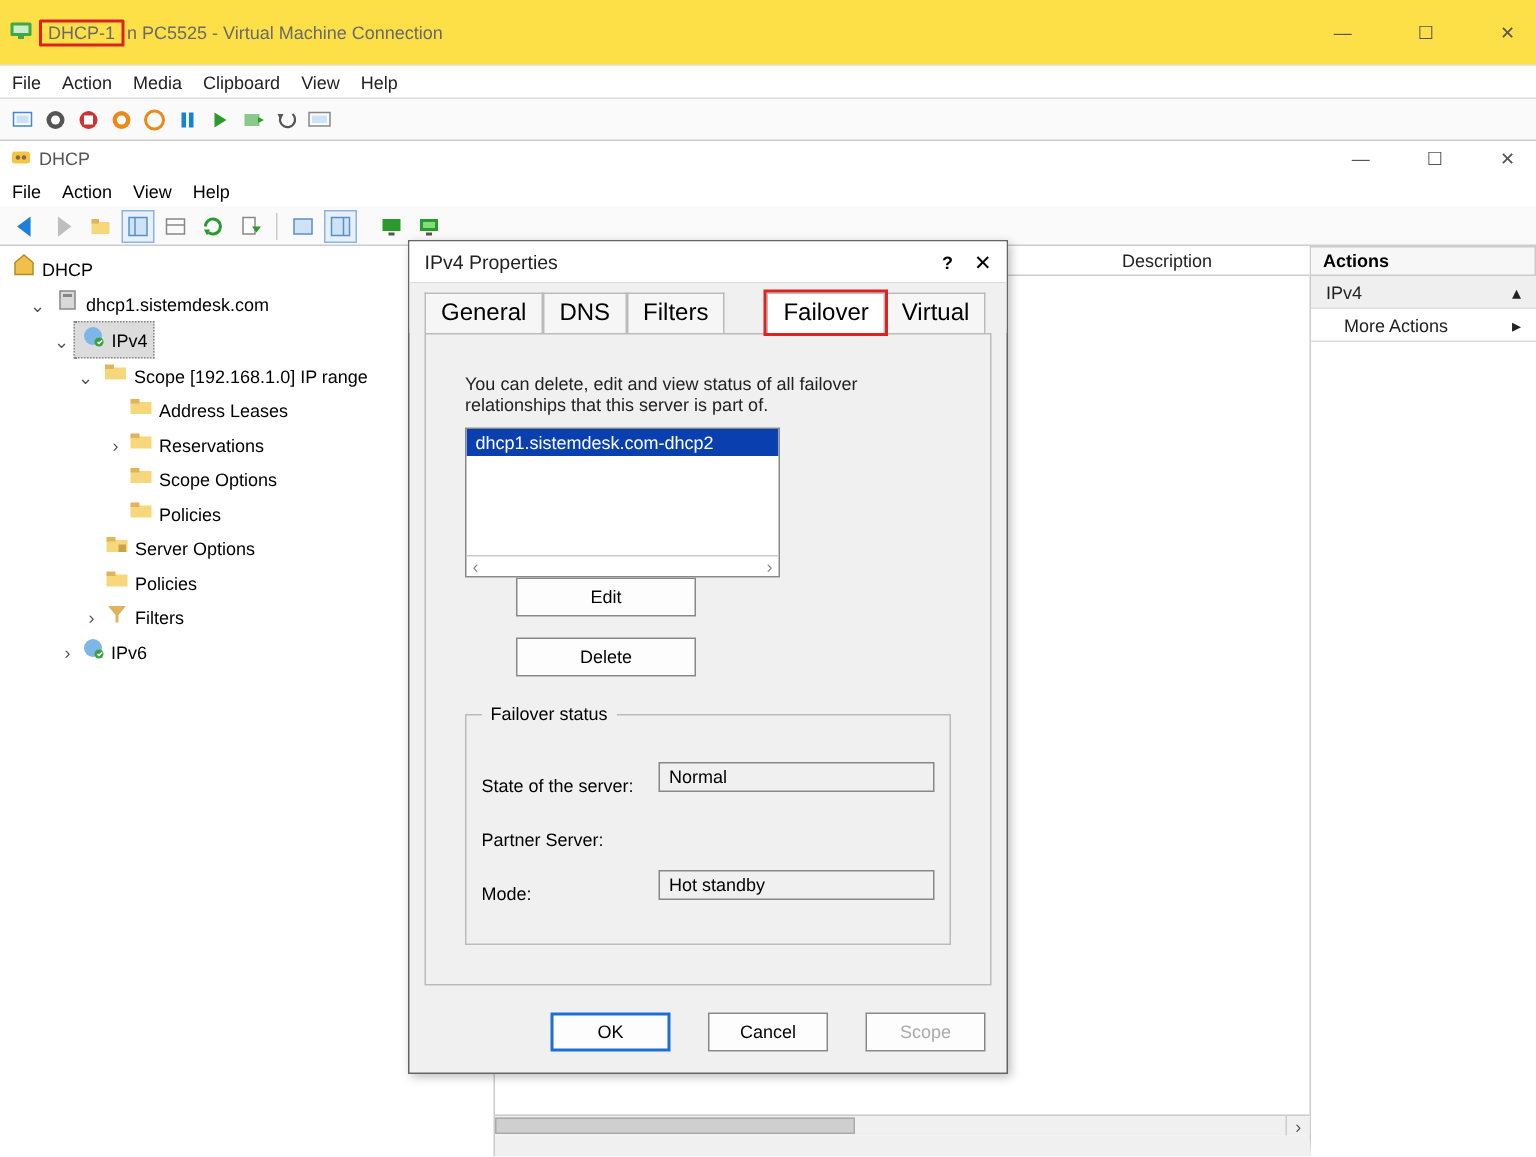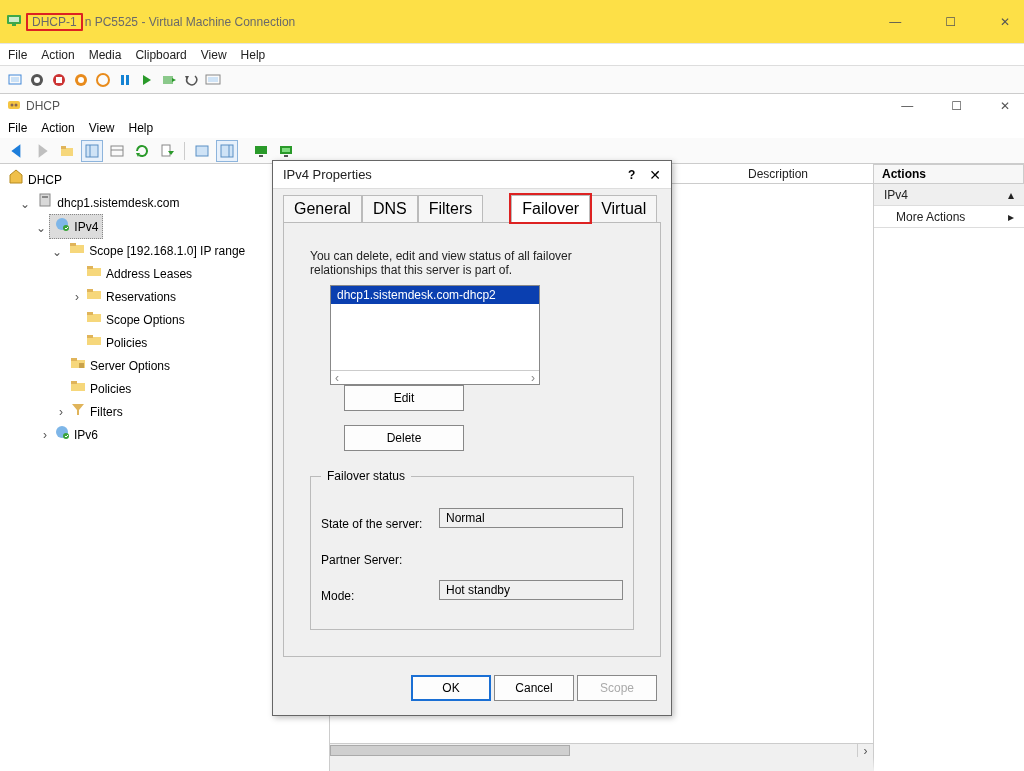--- a/index.html
+++ b/index.html
@@ -60,33 +60,33 @@
 .dialog .dlg-title { height:28px; display:flex; align-items:center; padding:0 10px; background:#fff; border-bottom:1px solid #ddd; }
 .dialog .dlg-title .t { flex:1; font-size:13px; color:#222; }
 .dialog .dlg-title .help { margin-right:14px; font-weight:600; }
 .dialog .dlg-title .close { font-size:14px; }
 .dialog .tabs { display:flex; padding:6px 10px 0 10px; gap:0; background:#f0f0f0; }
 .dialog .tabs .tab { padding:4px 10px; border:1px solid #bbb; border-bottom:none; background:#f6f6f6; font-size:16px; position:relative;text-align:center; }
 .dialog .tabs .tab.active { background:#fff; z-index:2;margin-left:28px; }
 .dialog .tabs .tab.hl { outline:2px solid #d22; outline-offset:0; }
 .dialog .tabbody { margin:0 10px 10px 10px; padding:26px; border:1px solid #bbb; background:#fff; min-height:380px; background:#f0f0f0; }
 .dialog .desc { margin-bottom:8px; color:#222; }
-.dialog .listbox { width:210px; height:100px; background:#fff; border:1px solid #888; display:inline-block; vertical-align:top; overflow:hidden;margin-left:20px; }
+.dialog .listbox { width:210px; height:100px; background:#fff; border:1px solid #888; display:inline-block; vertical-align:top; overflow:hidden; }
 .dialog .listbox .li { background:#0a3fb0; color:#fff; padding:2px 6px; }
 .dialog .listbox .scroll-h { display:flex; justify-content:space-between; border-top:1px solid #ccc; color:#888; padding:0 4px; font-size:10px; position:relative; top:66px;}
 .dialog .listbtns { display:inline-flex; flex-direction:column; gap:14px; margin-left:34px; vertical-align:top; }
 .dialog button.win { width:120px; height:26px; background:#fdfdfd; border:1px solid #888; }
 .dialog button.win.primary { border:2px solid #1a6fd4; width:80px; }
 .dialog button.win.disabled { color:#aaa; }
 .dialog fieldset { border:1px solid #bbb; margin-top:18px; padding:12px 10px 16px 10px; }
 .dialog fieldset legend { padding:0 6px; }
 .dialog .frow { display:flex; align-items:center; margin:10px 0; gap:8px; }
 .dialog .frow label { width:110px;margin-top:12px; }
 .dialog .frow .ro { flex:1; height:20px; border:1px solid #888; padding:2px 6px; background:#f0f0f0; }
-.dialog .dlg-buttons { display:flex; justify-content:flex-end; gap:3px; padding:8px 14px 14px 0; }
+.dialog .dlg-buttons { display:flex; justify-content:flex-end; gap:25px; padding:8px 14px 14px 0; }
 
 
 .middle .hscroll { position:absolute; left:0; right:0; bottom:0; height:14px; background:#f0f0f0; border-top:1px solid #ccc; display:flex; }
 .middle .hscroll .track { flex:1; position:relative; }
 .middle .hscroll .thumb { position:absolute; left:0; top:1px; height:11px; width:240px; background:#cfcfcf; border:1px solid #aaa; }
 .middle .hscroll .arrow { width:16px; display:flex; align-items:center; justify-content:center; border-left:1px solid #ccc; color:#555;}
 
 
 .ico { width:16px; height:16px; display:inline-block; }
 </style>

